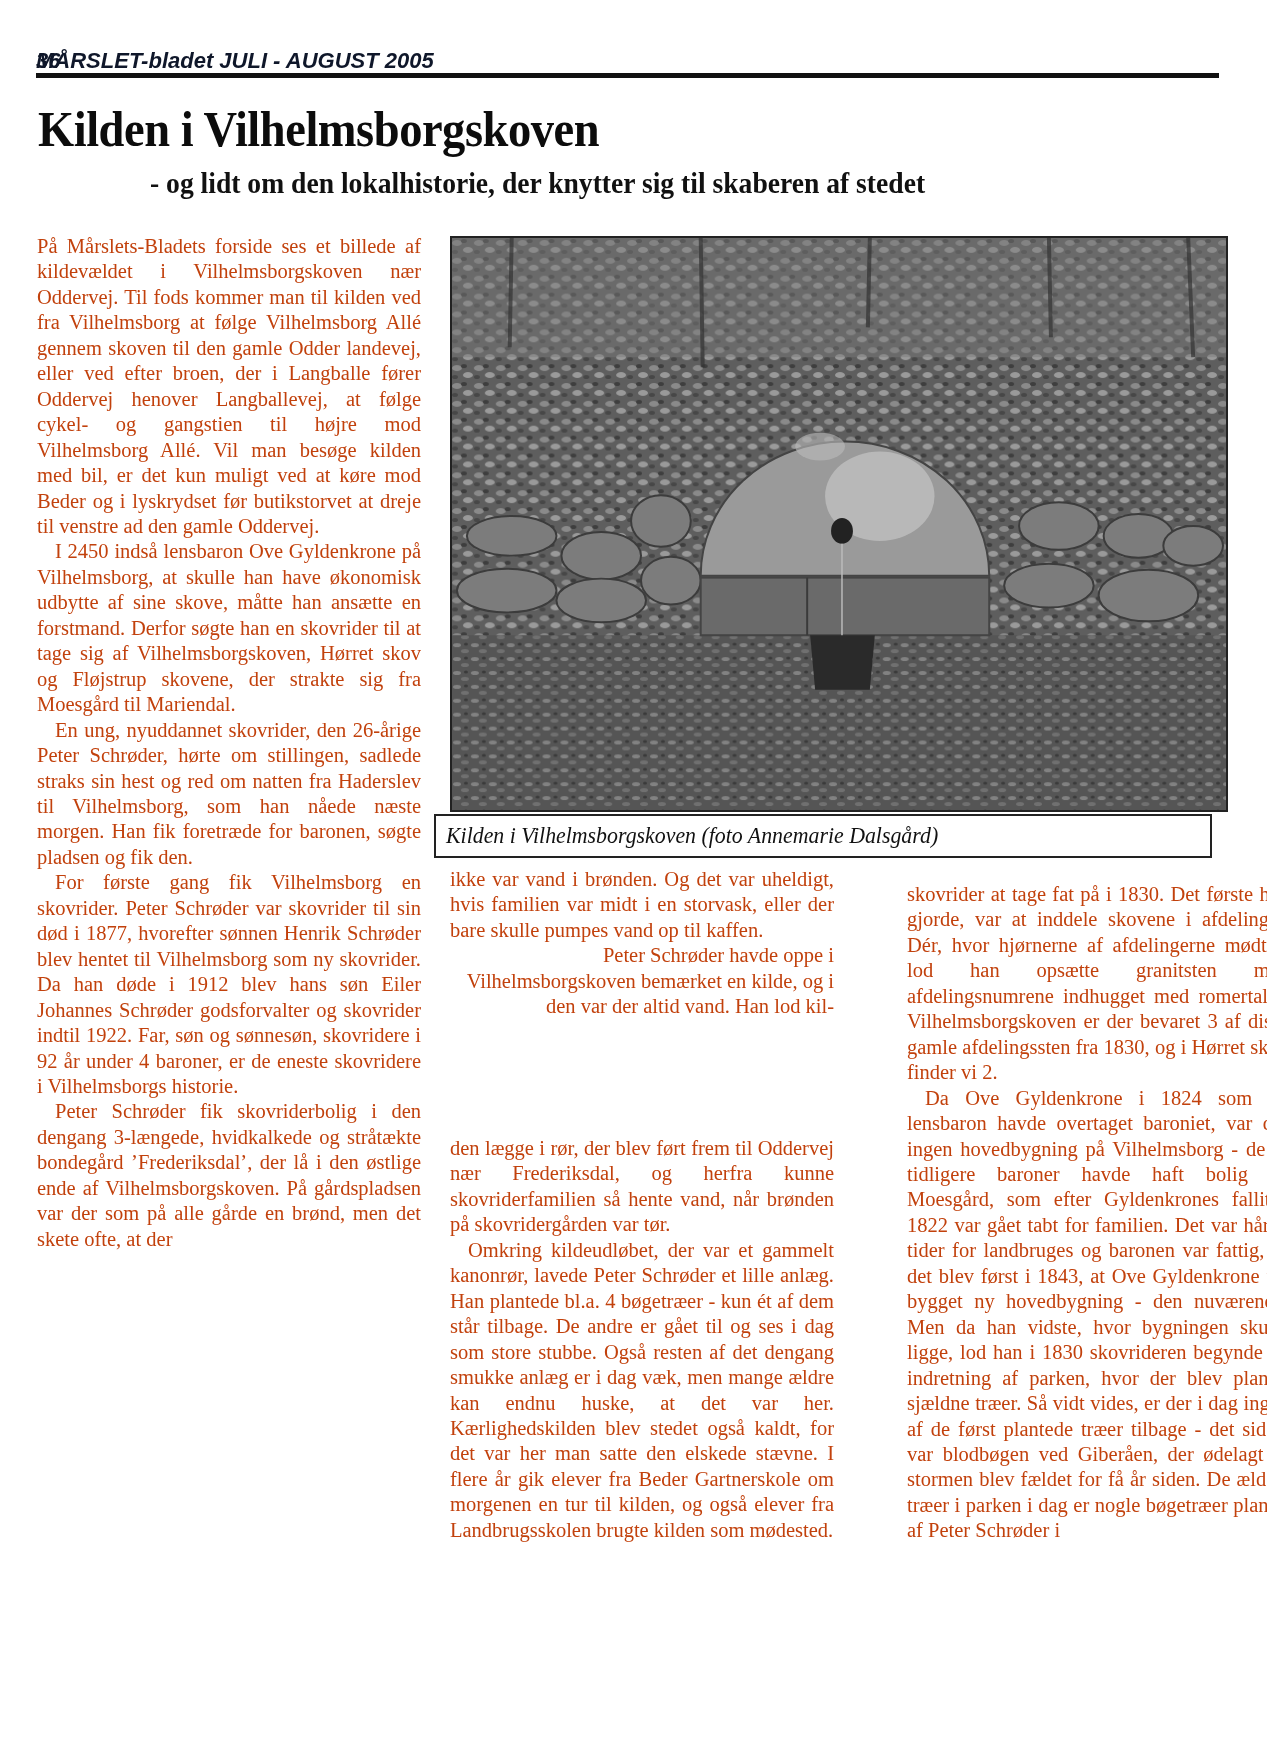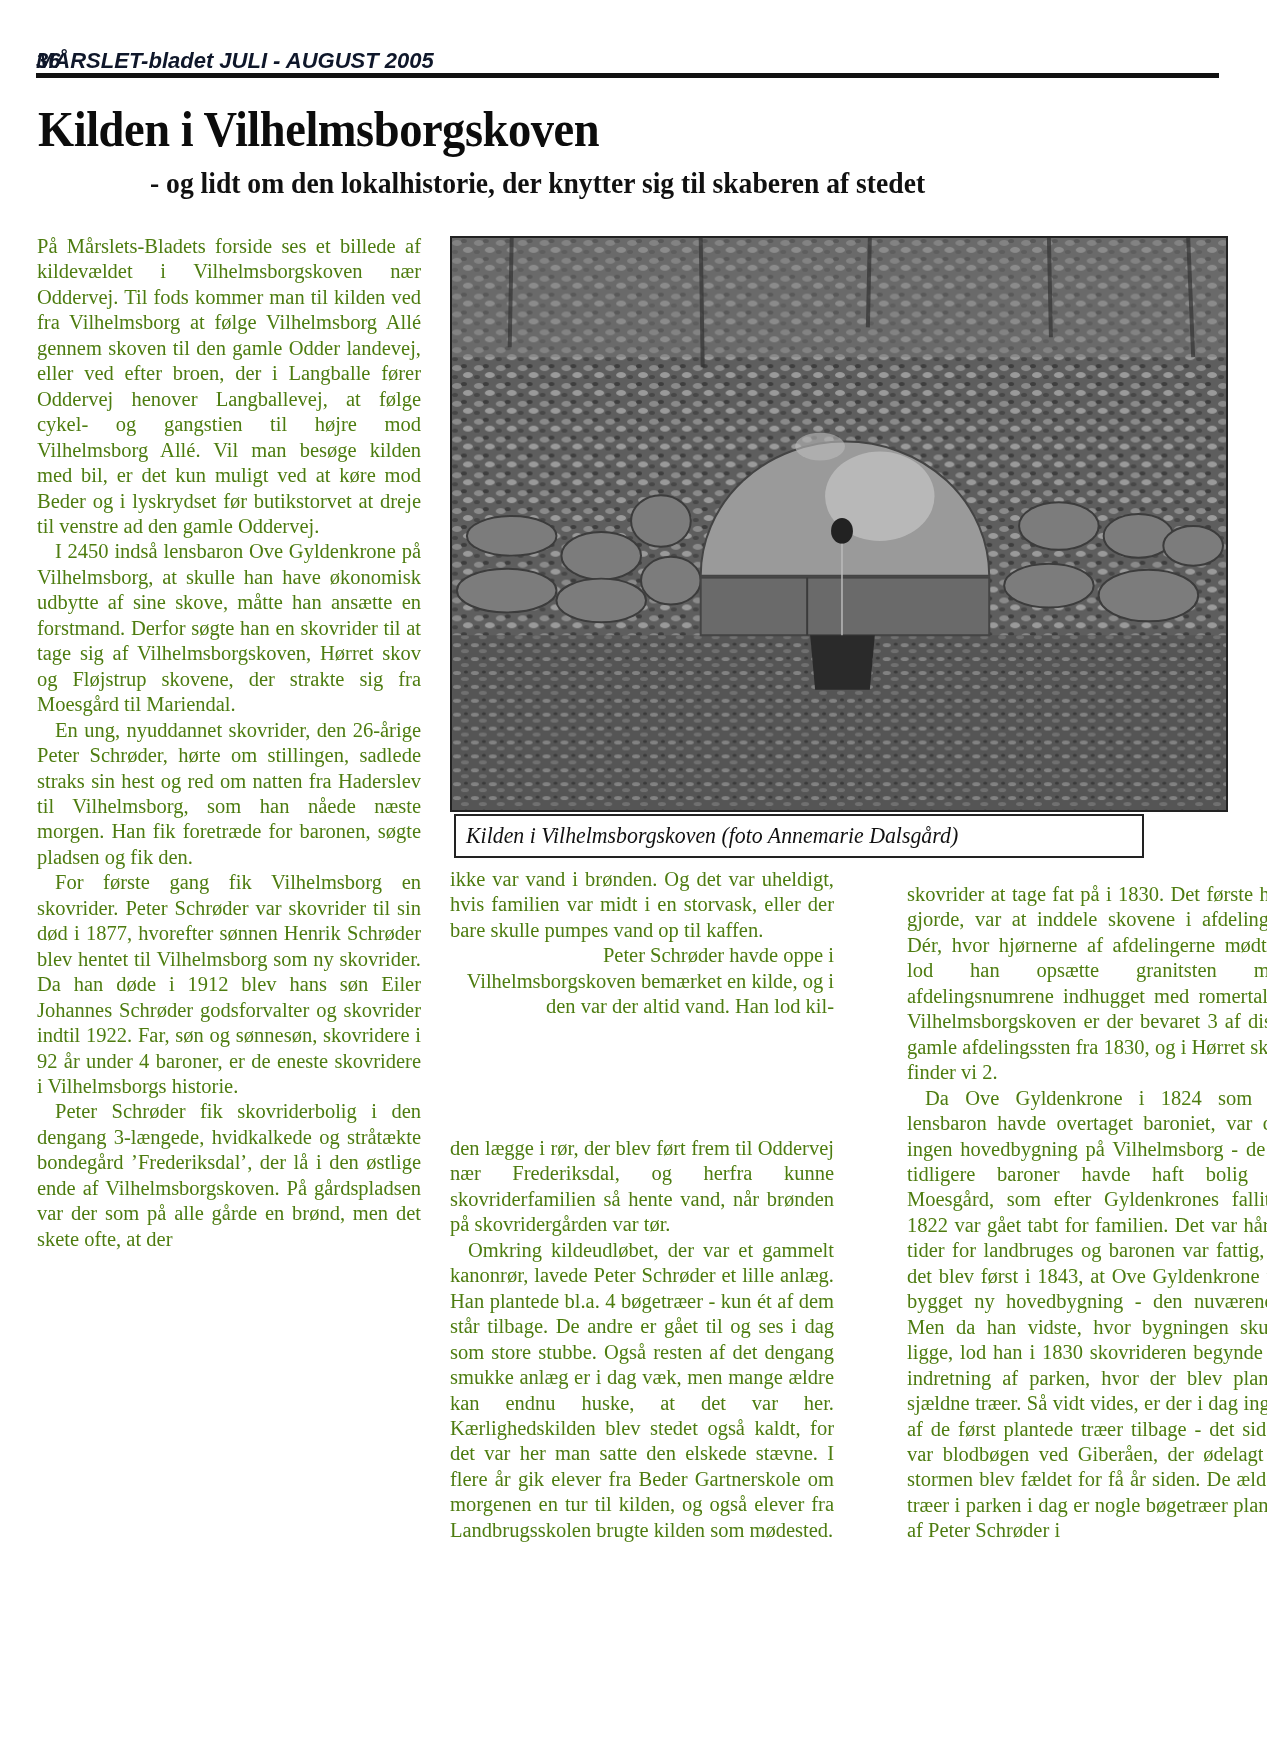--- a/index.html
+++ b/index.html
@@ -22,37 +22,37 @@
   }
   .subhead {
     position: absolute; left: 150px; top: 166px;
     font-family: "Liberation Serif", serif; font-weight: bold; font-size: 30px;
     transform: scaleX(0.92); transform-origin: left top; color: #111;
   }
 
   .col {
     position: absolute;
     font-family: "Liberation Serif", serif; font-size: 20.5px; line-height: 25.45px;
-    text-align: justify; color: #4d7c0f;
+    text-align: justify; color: #c2410c;
   }
   .col p { margin: 0; text-indent: 18px; }
   .col p.noindent { text-indent: 0; }
   .col1 { left: 37px; top: 234px; width: 384px; }
   .col2 { left: 450px; top: 867px; width: 384px; }
   .col2b { left: 450px; top: 1136px; width: 384px; }
   .col3 { left: 862px; top: 882px; width: 382px; margin-left: 45px; }
 
   .photo-frame {
     position: absolute; left: 450px; top: 236px; width: 778px; height: 576px;
     border: 2px solid #222; box-sizing: border-box; overflow: hidden;
     background: #6d6d6d;
   }
   .photo-frame svg { display: block; width: 100%; height: 100%; }
   .caption-box {
-    position: absolute; left: 454px; top: 814px; width: 690px; height: 44px;
+    position: absolute; left: 434px; top: 814px; width: 778px; height: 44px;
     border: 2px solid #222; box-sizing: border-box; background: #fff;
   }
   .caption {
     position: absolute; left: 10px; top: 7px;
     font-family: "Liberation Serif", serif; font-style: italic; font-size: 23px; color: #111;
     transform: scaleX(0.95); transform-origin: left top;
   }
 </style>
 </head>
 <body>

